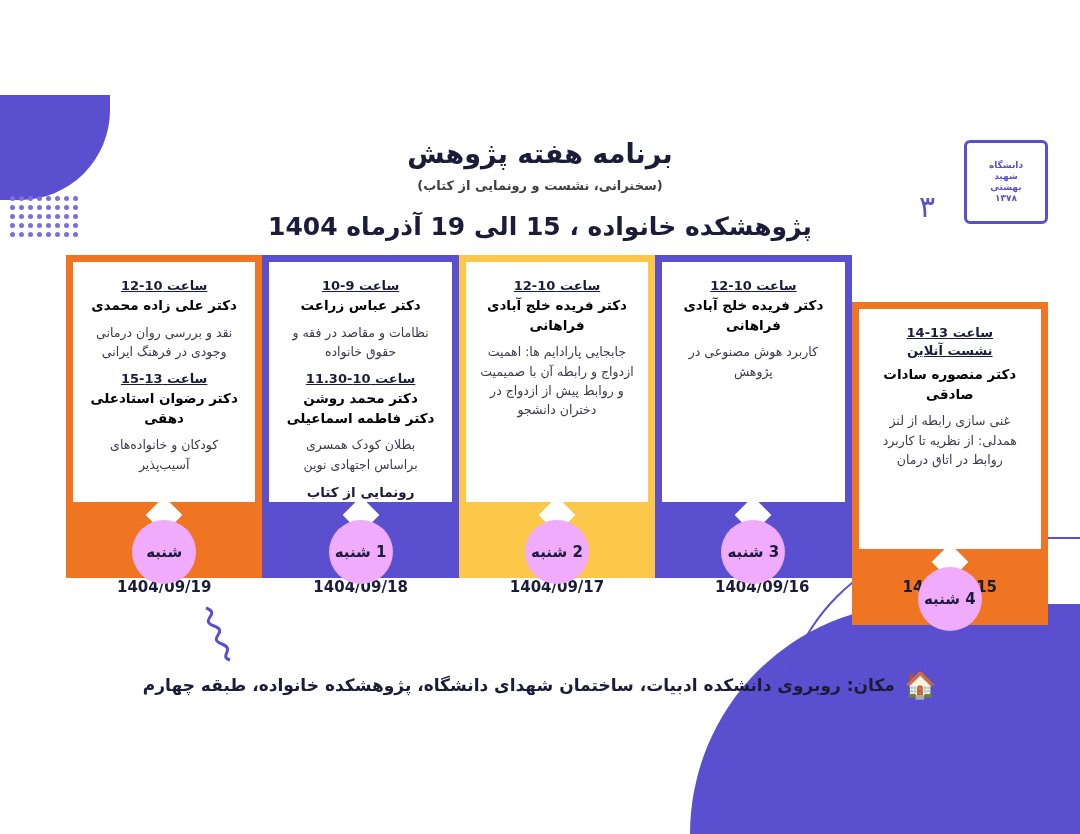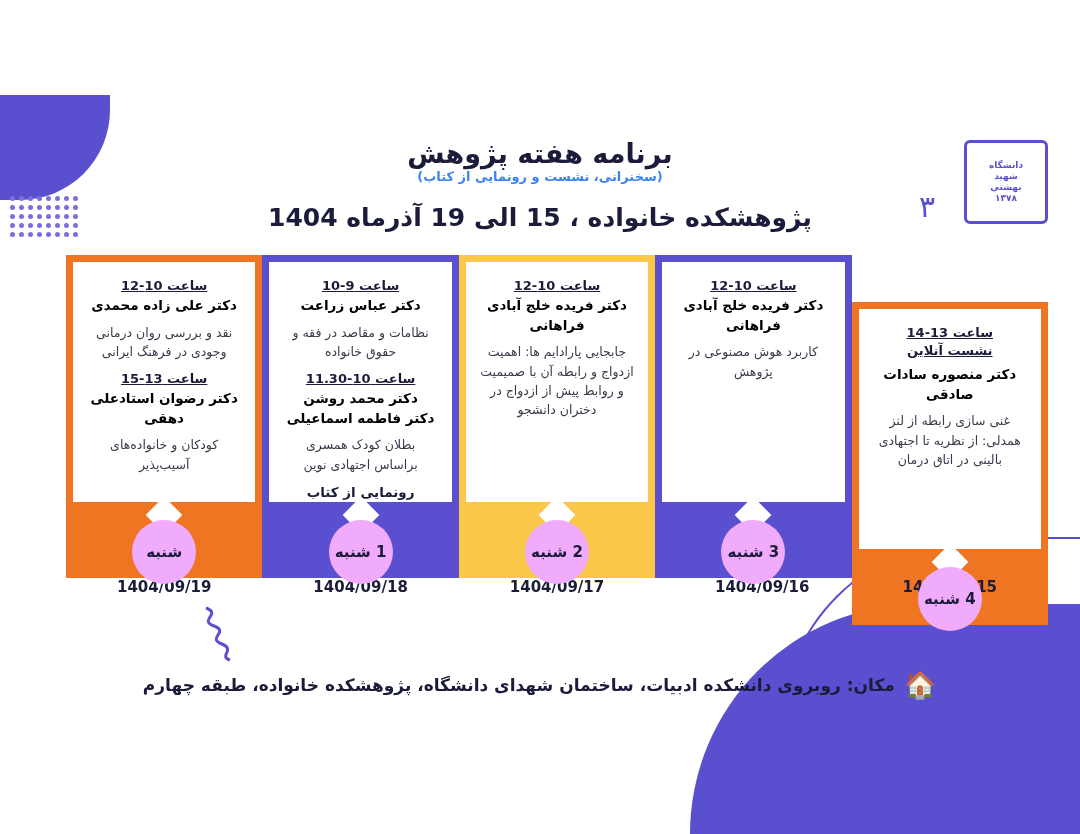--- a/index.html
+++ b/index.html
@@ -88,22 +88,22 @@
   }
   .header .title {
     font-size: 27px;
     font-weight: bold;
     color: #1b1b3a;
     letter-spacing: 0;
   }
   .header .subtitle {
     font-size: 13px;
     font-weight: bold;
-    color: #3b82f6;
-    margin-top: 0;
+    color: #404040;
+    margin-top: 9px;
   }
   .header .date-line {
     font-size: 25px;
     font-weight: bold;
     color: #1b1b3a;
     margin-top: 19px;
   }
 
   
   .logo {
@@ -321,21 +321,21 @@
 </div>
 <div class="logo-mark">۳</div>
 
 <div class="band" id="band">
     <div class="col" style="background: rgb(240, 117, 34); margin-top: 47px;">
       <div class="card">
         <div class="block">
           <div class="time">ساعت 13-14</div>
           <div class="session">نشست آنلاین</div>
           <div class="speaker">دکتر منصوره سادات صادقی</div>
-          <div class="desc">غنی سازی رابطه از لنز همدلی: از نظریه تا اجتهادی بالینی در اتاق درمان</div>
+          <div class="desc">غنی سازی رابطه از لنز همدلی: از نظریه تا کاربرد روابط در اتاق درمان</div>
         </div>
       </div>
       <div class="notch"></div>
       <div class="circle">4 شنبه</div>
     </div>
     <div class="col" style="background: rgb(90, 79, 207);">
       <div class="card">
         <div class="block">
           <div class="time">ساعت 10-12</div>
           <div class="speaker">دکتر فریده خلج آبادی فراهانی</div>

